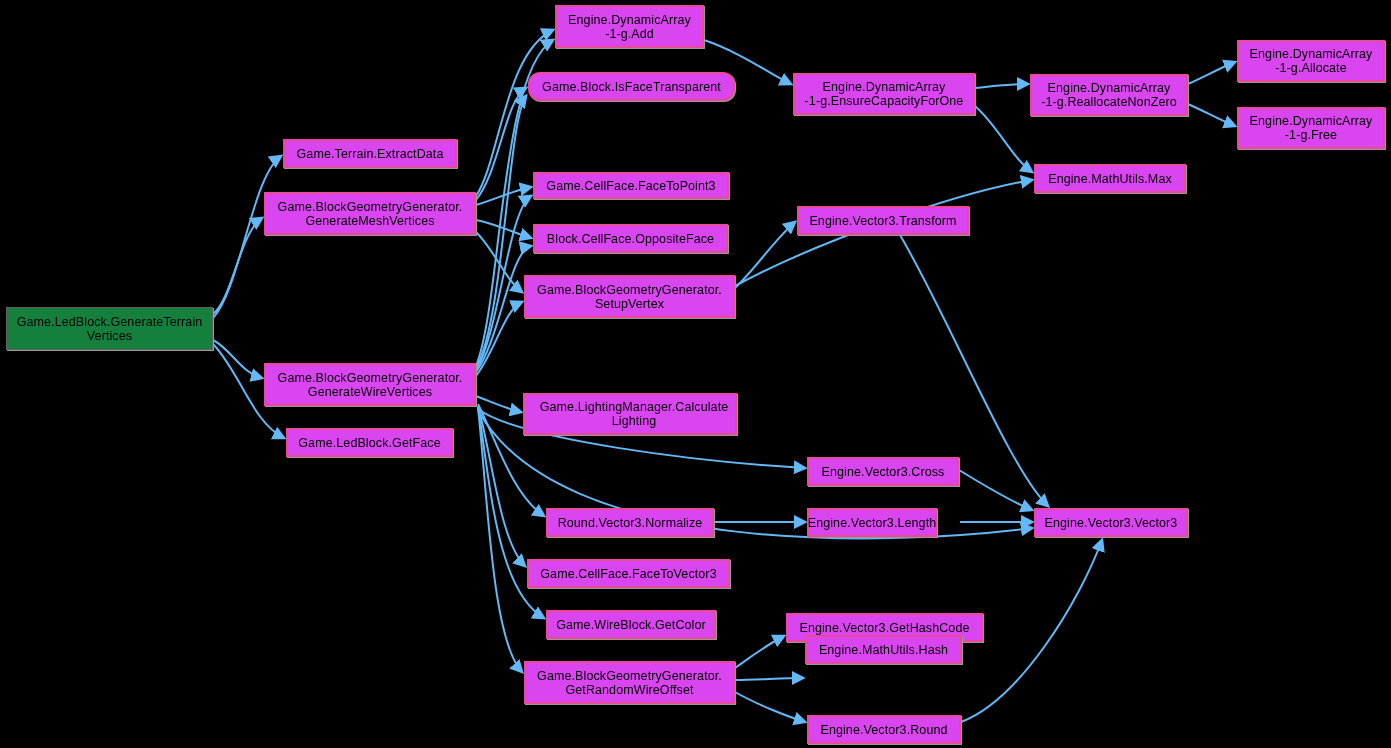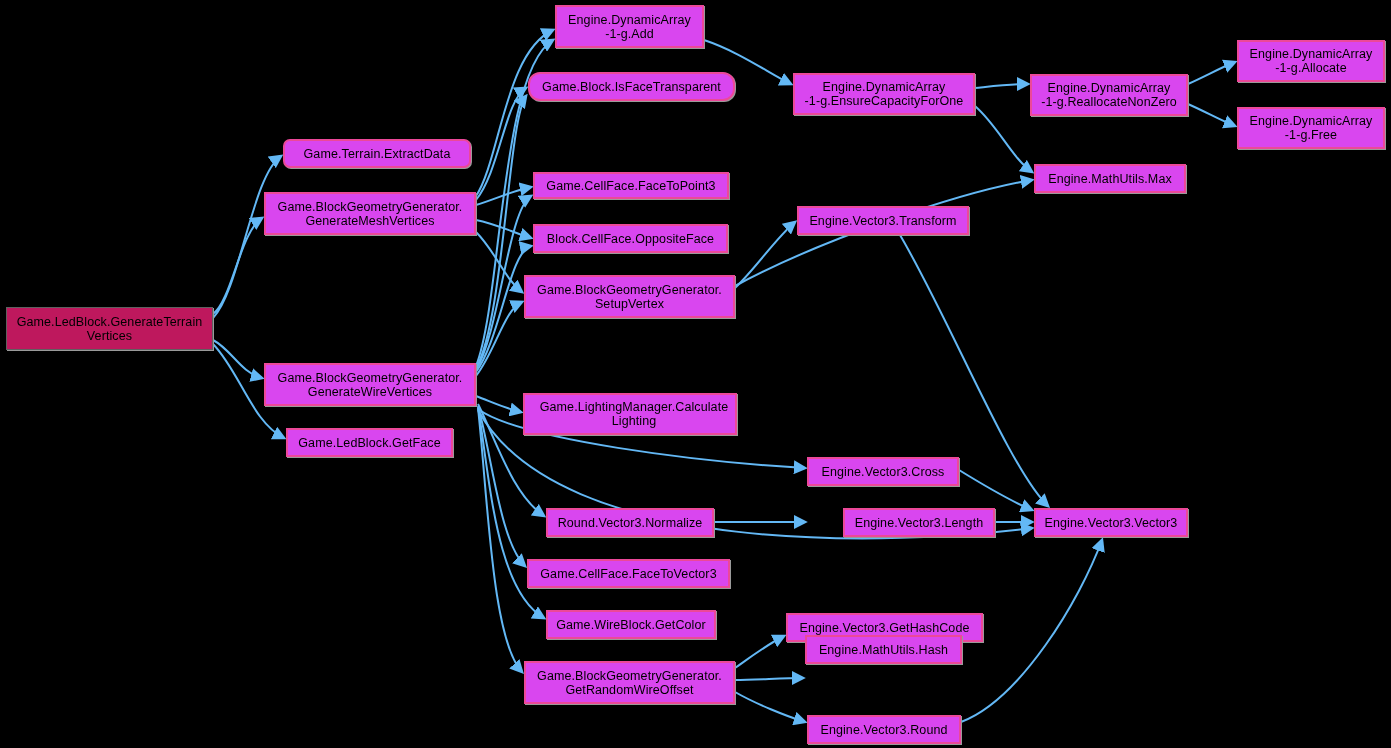--- a/index.html
+++ b/index.html
@@ -34,21 +34,21 @@
     display: flex;
     align-items: center;
     justify-content: center;
     text-align: center;
     white-space: pre-line;
     letter-spacing: 0.1px;
     box-shadow: 1px 1px 0 #9a9a9a;
     z-index: 5;
   }
   .node.root {
-    background: #be185d;
+    background: #15803d;
     border: 1px solid #606060;
   }
   .node span {
     display: block;
     padding: 0 4px;
   }
 </style>
 </head>
 <body>
 
@@ -96,21 +96,21 @@
         <path d="M 735,668 C 752,656 768,644 784,636" fill="none" stroke="#63b8f5" stroke-width="2" marker-end="url(#arrow)"></path>
         <path d="M 735,680 C 756,680 782,678 803,678" fill="none" stroke="#63b8f5" stroke-width="2" marker-end="url(#arrow)"></path>
         <path d="M 735,692 C 756,704 786,716 805,722" fill="none" stroke="#63b8f5" stroke-width="2" marker-end="url(#arrow)"></path>
         <path d="M 961,722 C 1020,700 1080,600 1102,540" fill="none" stroke="#63b8f5" stroke-width="2" marker-end="url(#arrow)"></path>
       </g>
   </svg>
 
   <div id="nodes">
       <div class="node root" style="left: 6px; top: 307px; width: 207px; height: 43px;"><span>Game.LedBlock.GenerateTerrain
 Vertices</span></div>
-      <div class="node" style="left: 283px; top: 139px; width: 188px; height: 29px; border-radius: 7px;"><span>Game.Terrain.ExtractData</span></div>
+      <div class="node" style="left: 283px; top: 139px; width: 174px; height: 29px;"><span>Game.Terrain.ExtractData</span></div>
       <div class="node" style="left: 264px; top: 192px; width: 212px; height: 43px;"><span>Game.BlockGeometryGenerator.
 GenerateMeshVertices</span></div>
       <div class="node" style="left: 264px; top: 363px; width: 212px; height: 43px;"><span>Game.BlockGeometryGenerator.
 GenerateWireVertices</span></div>
       <div class="node" style="left: 286px; top: 428px; width: 167px; height: 29px;"><span>Game.LedBlock.GetFace</span></div>
       <div class="node" style="left: 555px; top: 5px; width: 149px; height: 43px;"><span>Engine.DynamicArray
 -1-g.Add</span></div>
       <div class="node" style="left: 528px; top: 72px; width: 207px; height: 29px; border-radius: 12px;"><span>Game.Block.IsFaceTransparent</span></div>
       <div class="node" style="left: 533px; top: 172px; width: 196px; height: 27px;"><span>Game.CellFace.FaceToPoint3</span></div>
       <div class="node" style="left: 533px; top: 224px; width: 195px; height: 29px;"><span>Block.CellFace.OppositeFace</span></div>
@@ -120,21 +120,21 @@
 Lighting</span></div>
       <div class="node" style="left: 546px; top: 508px; width: 168px; height: 29px;"><span>Round.Vector3.Normalize</span></div>
       <div class="node" style="left: 527px; top: 559px; width: 203px; height: 29px;"><span>Game.CellFace.FaceToVector3</span></div>
       <div class="node" style="left: 546px; top: 610px; width: 170px; height: 29px;"><span>Game.WireBlock.GetColor</span></div>
       <div class="node" style="left: 524px; top: 661px; width: 211px; height: 43px;"><span>Game.BlockGeometryGenerator.
 GetRandomWireOffset</span></div>
       <div class="node" style="left: 793px; top: 73px; width: 182px; height: 42px;"><span>Engine.DynamicArray
 -1-g.EnsureCapacityForOne</span></div>
       <div class="node" style="left: 797px; top: 206px; width: 172px; height: 29px;"><span>Engine.Vector3.Transform</span></div>
       <div class="node" style="left: 807px; top: 457px; width: 152px; height: 29px;"><span>Engine.Vector3.Cross</span></div>
-      <div class="node" style="left: 807px; top: 508px; width: 152px; height: 29px; margin-left: 36px;"><span>Engine.Vector3.Length</span></div>
+      <div class="node" style="left: 807px; top: 508px; width: 130px; height: 29px;"><span>Engine.Vector3.Length</span></div>
       <div class="node" style="left: 786px; top: 613px; width: 197px; height: 29px;"><span>Engine.Vector3.GetHashCode</span></div>
       <div class="node" style="left: 805px; top: 635px; width: 157px; height: 29px;"><span>Engine.MathUtils.Hash</span></div>
       <div class="node" style="left: 807px; top: 715px; width: 154px; height: 29px;"><span>Engine.Vector3.Round</span></div>
       <div class="node" style="left: 1030px; top: 74px; width: 158px; height: 42px;"><span>Engine.DynamicArray
 -1-g.ReallocateNonZero</span></div>
       <div class="node" style="left: 1034px; top: 164px; width: 152px; height: 29px;"><span>Engine.MathUtils.Max</span></div>
       <div class="node" style="left: 1034px; top: 508px; width: 154px; height: 29px;"><span>Engine.Vector3.Vector3</span></div>
       <div class="node" style="left: 1237px; top: 40px; width: 148px; height: 42px;"><span>Engine.DynamicArray
 -1-g.Allocate</span></div>
       <div class="node" style="left: 1237px; top: 107px; width: 148px; height: 42px;"><span>Engine.DynamicArray

